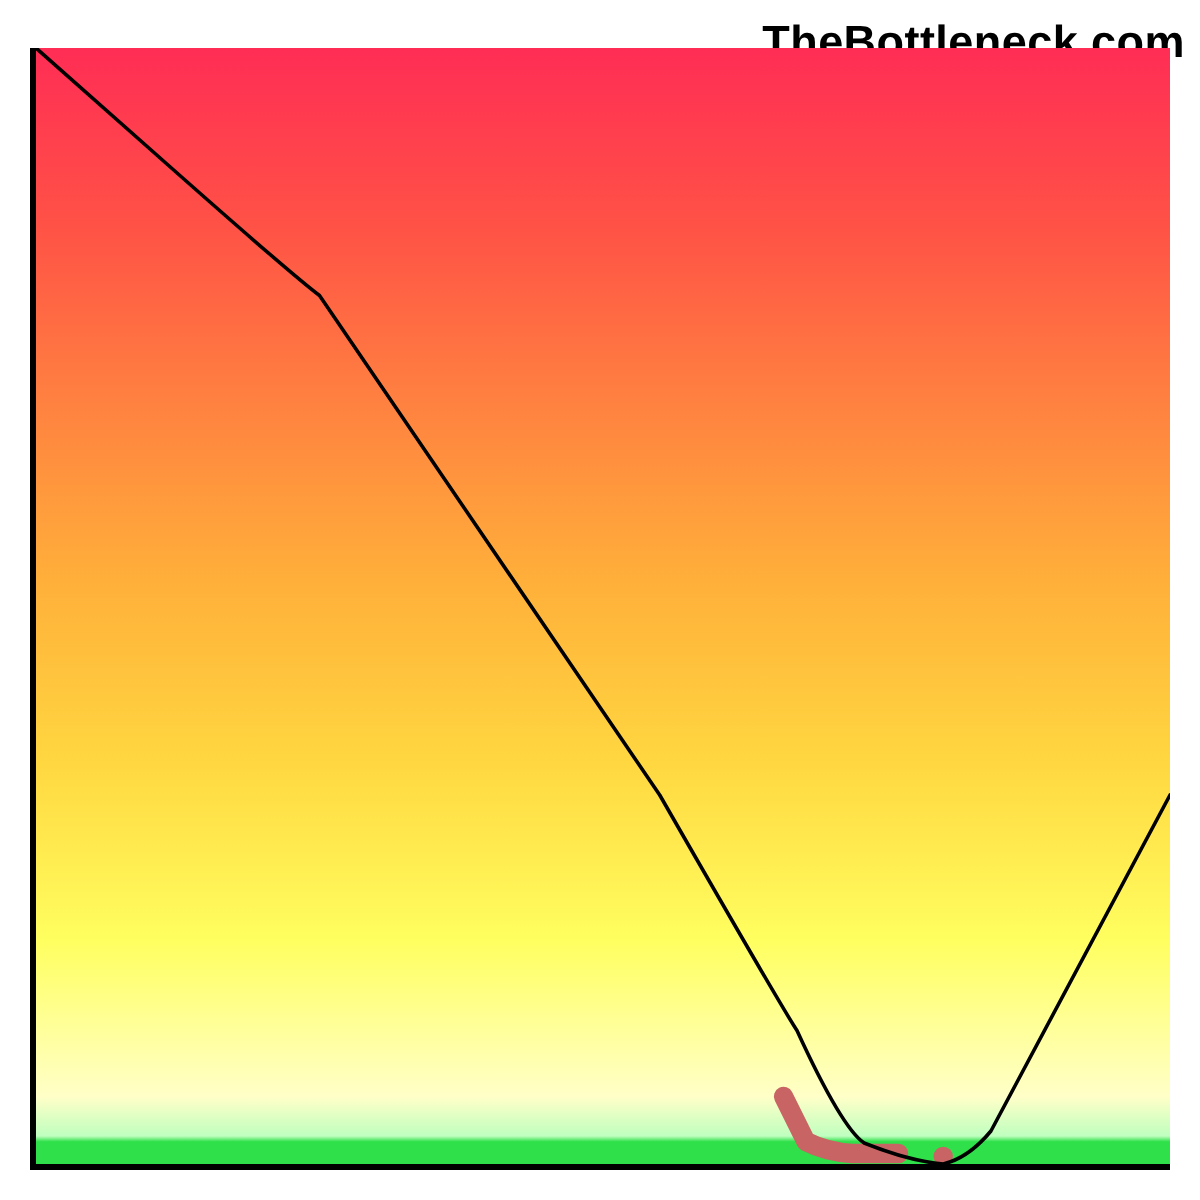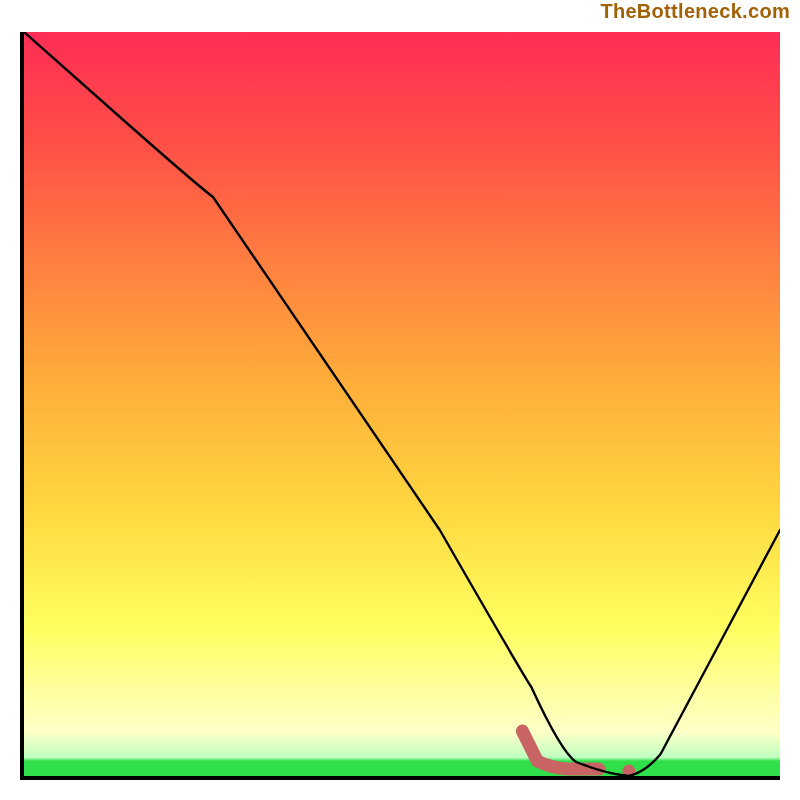--- a/index.html
+++ b/index.html
@@ -10,25 +10,25 @@
     background: #ffffff;
     font-family: Arial, Helvetica, sans-serif;
   }
   .canvas {
     position: relative;
     width: 800px;
     height: 800px;
   }
   .watermark {
     position: absolute;
-    top: 0;
+    top: 12px;
     right: 10px;
-    font-size: 20px;
+    font-size: 30px;
     font-weight: 600;
-    color: #a16207;
+    color: #000000;
     letter-spacing: 0.3px;
   }
   .plot-frame {
     position: absolute;
     left: 20px;
     top: 32px;
     width: 760px;
     height: 748px;
     border-left: 4px solid #000;
     border-bottom: 4px solid #000;

